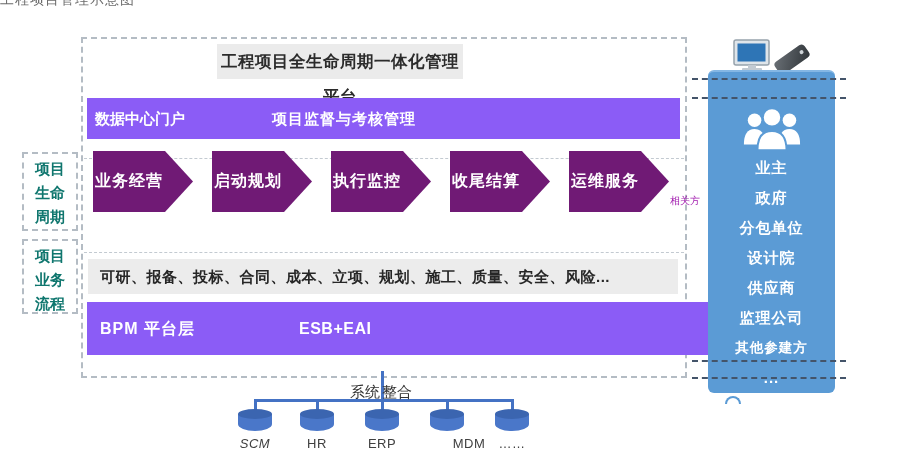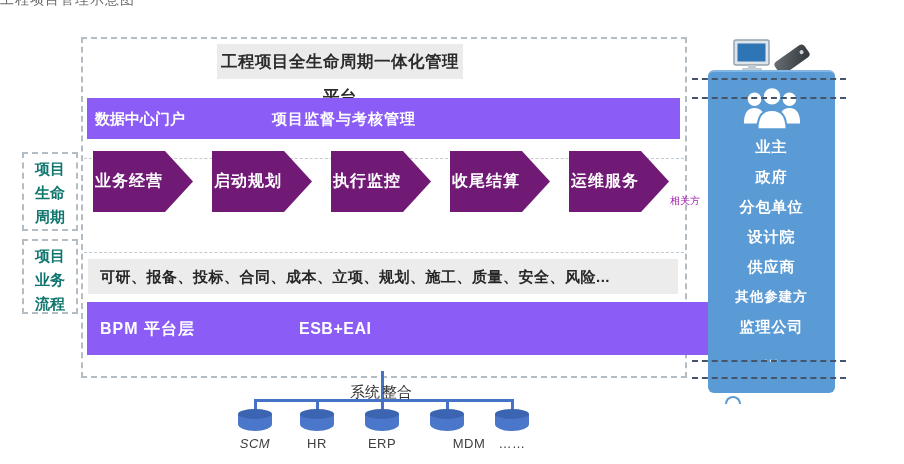--- a/index.html
+++ b/index.html
@@ -58,21 +58,21 @@
   .hline{height:2.5px;background:#4472c4;}
   .sys-label{left:350px;top:383px;width:62px;display:flex;justify-content:space-between;
     font-size:15px;color:#333;z-index:3;}
   .cyl{width:34px;height:17px;background:#4a77c9;border-radius:0 0 17px 17px / 0 0 7px 7px;z-index:2;}
   .cyl::before{content:'';position:absolute;top:-5px;left:0;width:34px;height:10px;background:#3b65b0;border-radius:50%;}
   .sys-name{width:64px;text-align:center;font-size:13px;color:#404040;letter-spacing:.5px;}
 
   
   .panel{left:708px;top:70px;width:127px;height:323px;background:#5b9bd5;border-radius:6px;
     border-top:2px solid #85b7e4;box-sizing:border-box;z-index:1;
-    display:flex;flex-direction:column;align-items:center;}
+    display:flex;flex-direction:column;align-items:center;justify-content:flex-end;}
   .panel .item{color:#fff;font-weight:600;font-size:15px;height:30px;line-height:30px;letter-spacing:1px;z-index:3;}
   .panel .item.small{font-size:13.5px;}
   .people{margin-top:12px;height:48px;z-index:3;}
   .dash-right{height:0;border-top:2px dashed #44546a;left:692px;width:154px;z-index:2;}
   .arc{left:725px;top:396px;width:16px;height:8px;border:2px solid #5b9bd5;border-bottom:none;
     border-radius:50% 50% 0 0 / 100% 100% 0 0;box-sizing:border-box;}
   .phone{left:774px;top:52px;width:36px;height:15px;border-radius:4px;
     background:linear-gradient(135deg,#6a7076,#2f3438);transform:rotate(-35deg);z-index:1;}
   .phone::after{content:'';position:absolute;right:4px;top:5px;width:4px;height:4px;border-radius:50%;background:#cfd4d8;}
 </style>
@@ -176,17 +176,17 @@
     <circle cx="50" cy="15" r="7" fill="#ffffff"></circle>
     <path d="M39 40 q0 -16 11 -16 q11 0 11 16 z" fill="#ffffff"></path>
     <circle cx="32" cy="12" r="9.5" fill="#ffffff" stroke="#5b9bd5" stroke-width="2"></circle>
     <path d="M17 46 q0 -20 15 -20 q15 0 15 20 z" fill="#ffffff" stroke="#5b9bd5" stroke-width="2"></path>
   </svg>
   <div class="item">业主</div>
   <div class="item">政府</div>
   <div class="item">分包单位</div>
   <div class="item">设计院</div>
   <div class="item">供应商</div>
+  <div class="item">监理公司</div>
   <div class="item small">其他参建方</div>
-  <div class="item">监理公司</div>
   <div class="item">...</div>
 </div>
 <div class="abs arc"></div>
 
 </body></html>

